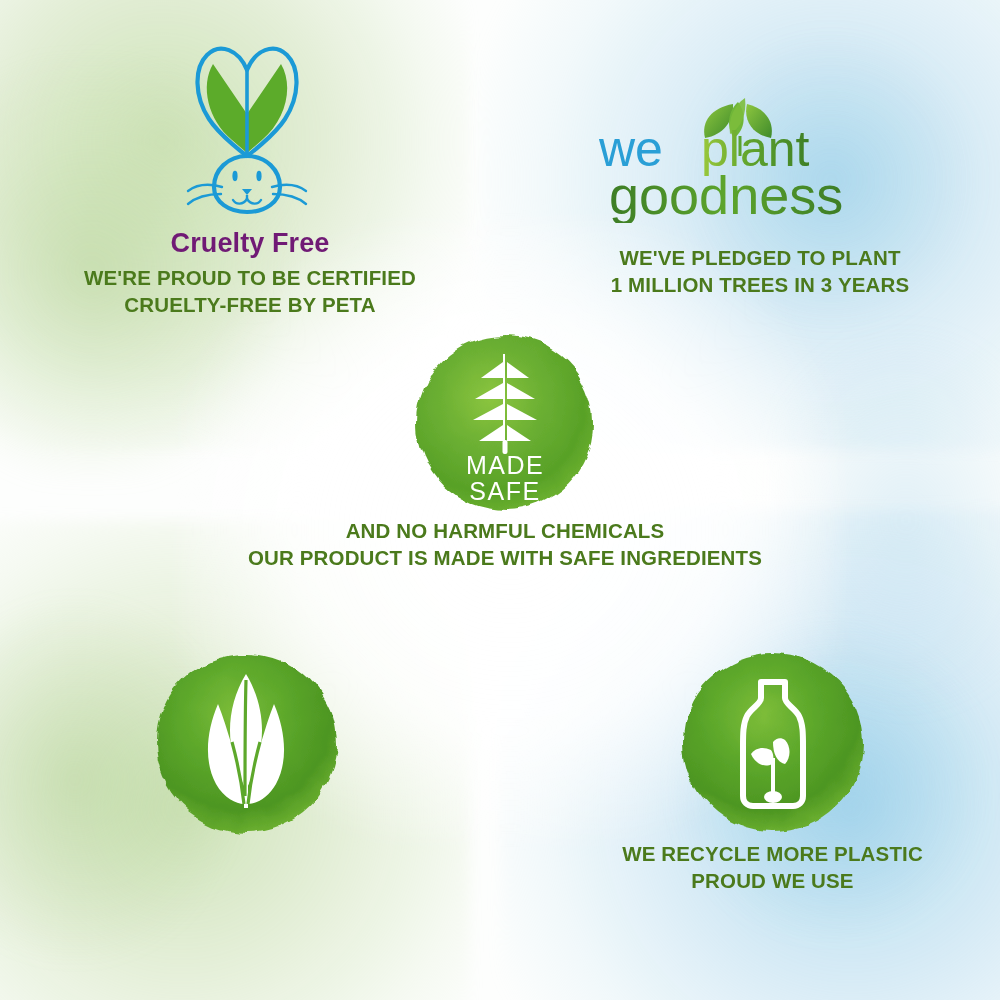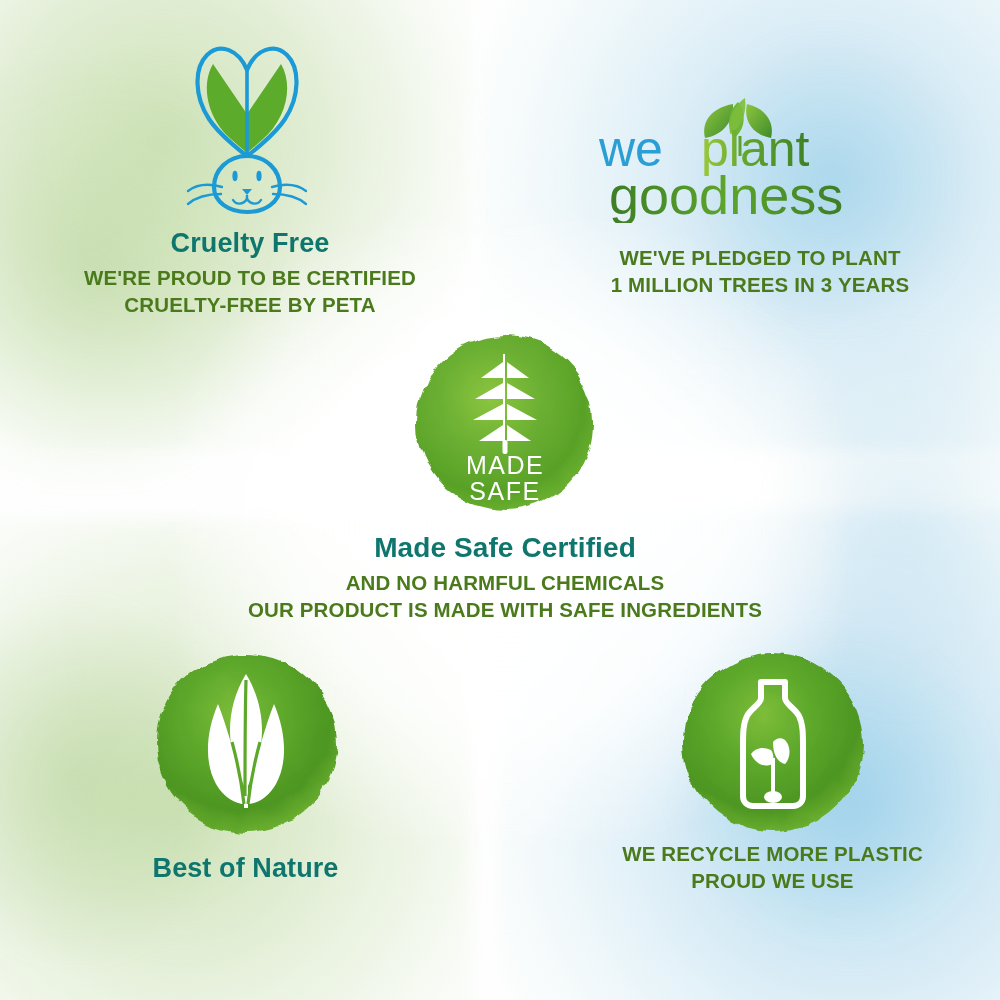--- a/index.html
+++ b/index.html
@@ -66,21 +66,21 @@
   #wash-white-center{
     left:180px;top:220px;width:660px;height:620px;
     background:radial-gradient(ellipse at 50% 50%, rgba(255,255,255,.96) 0%, rgba(255,255,255,.80) 45%, rgba(255,255,255,0) 78%);
     filter:blur(10px);
   }
 
   
   .cell{position:absolute;text-align:center;}
   .badge-wrap{display:flex;align-items:flex-end;justify-content:center;}
   .title{
-    color:#0f766e;
+    color:#701a75;
     font-size:27px;
     font-weight:bold;
     letter-spacing:.1px;
     line-height:1.12;
     margin:0 0 7px 0;
   }
   .sub{
     color:#4b7a1c;
     font-size:20.5px;
     font-weight:bold;
@@ -232,21 +232,20 @@
           <path d="M96 76 L96 92 L66 92 Z"></path>
           <path d="M100 76 L100 92 L130 92 Z"></path>
           <path d="M96 97 L96 113 L72 113 Z"></path>
           <path d="M100 97 L100 113 L124 113 Z"></path>
           <rect x="95.5" y="112" width="5" height="14" rx="2"></rect>
         </g>
         <text x="98" y="146" text-anchor="middle" font-family="'Liberation Sans', sans-serif" font-size="25" letter-spacing="1.5" fill="#ffffff">MADE</text>
         <text x="98" y="172" text-anchor="middle" font-family="'Liberation Sans', sans-serif" font-size="25" letter-spacing="1.5" fill="#ffffff">SAFE</text>
       </svg>
     </div>
-    <p class="title">Made Safe Certified</p>
     <p class="sub">
       <span>AND NO HARMFUL CHEMICALS</span>
       <span>OUR PRODUCT IS MADE WITH SAFE INGREDIENTS</span>
     </p>
   </div>
 
   <div class="cell" id="cell-nature">
     <div class="badge-wrap">
       <svg width="200" height="195" viewBox="0 0 200 195">
         <defs>
@@ -275,21 +274,20 @@
           <path d="M98 140 L98 162 L102 162 L102 140 Z"></path>
         </g>
 
         <g fill="none" stroke="#5da82b" stroke-width="3.2">
           <path d="M100 34 C99 70 99 110 99 150"></path>
           <path d="M86 96 C92 118 96 140 98 158"></path>
           <path d="M114 96 C108 118 104 140 102 158"></path>
         </g>
       </svg>
     </div>
-    <p class="title">Best of Nature</p>
   </div>
 
   <div class="cell" id="cell-plastic">
     <div class="badge-wrap">
       <svg width="200" height="195" viewBox="0 0 200 195">
         <defs>
           <radialGradient id="ppCircle" cx="44%" cy="34%" r="74%">
             <stop offset="0%" stop-color="#7dbd39"></stop>
             <stop offset="38%" stop-color="#5da82b"></stop>
             <stop offset="72%" stop-color="#4d9622"></stop>

